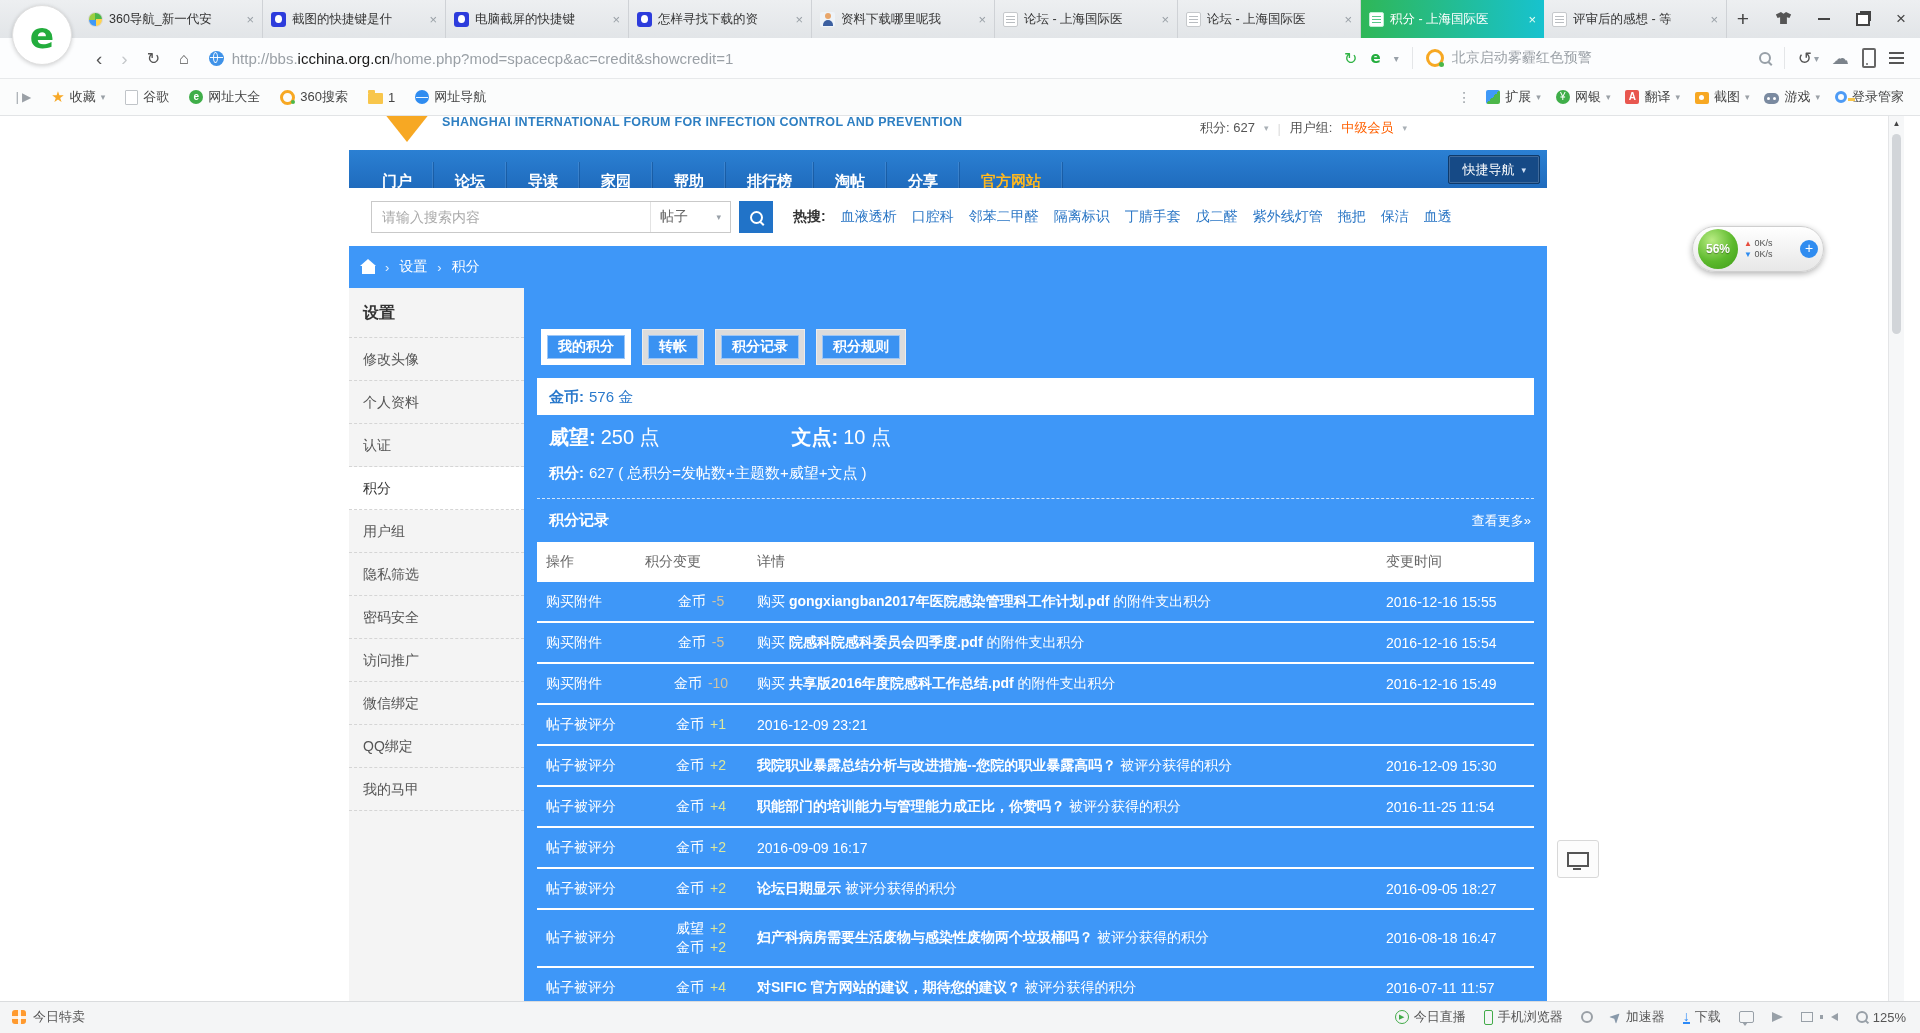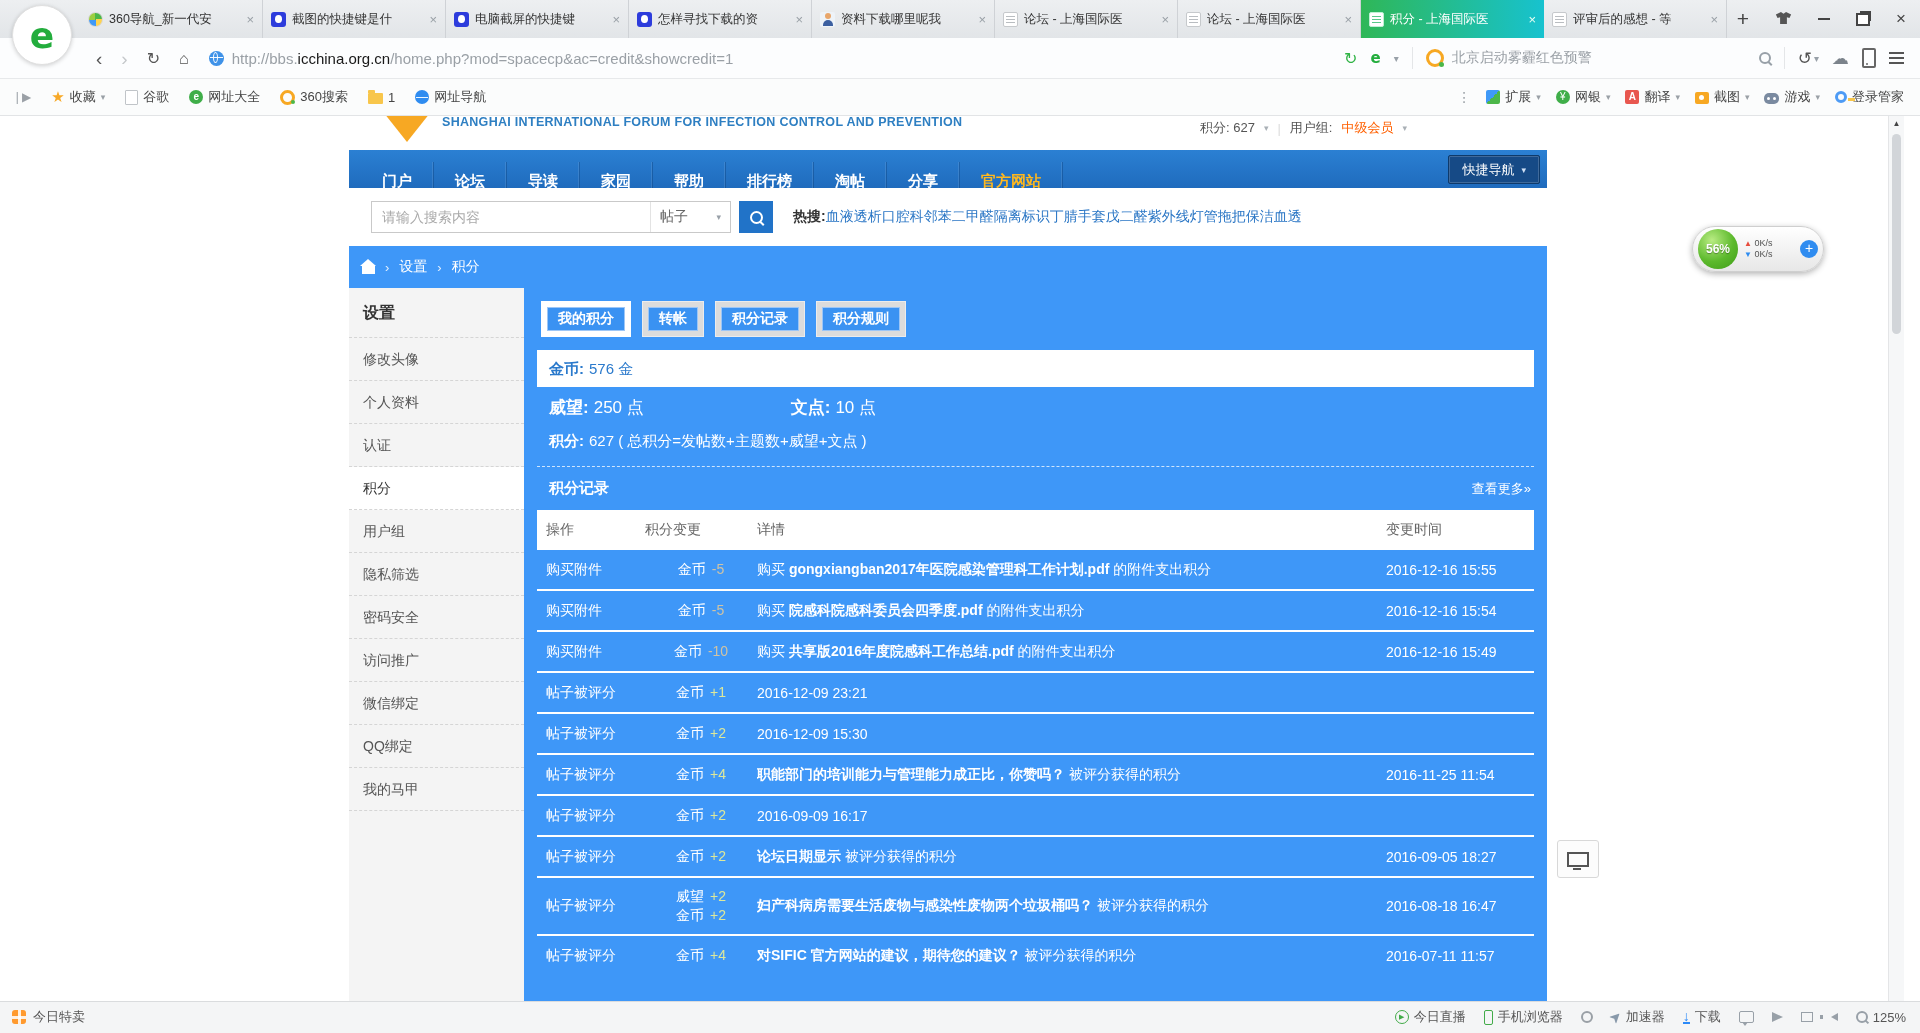--- a/index.html
+++ b/index.html
@@ -109,42 +109,42 @@
 
   .searchrow{position:absolute;left:349px;top:72px;width:1198px;height:58px;background:#fff;display:flex;align-items:center;padding-left:22px;box-sizing:border-box;}
   .sbox{display:flex;height:30px;border:1px solid #c9c9c9;align-items:stretch;}
   .sbox input{width:258px;border:none;outline:none;padding:0 10px;font-size:14px;color:#333;font-family:inherit;}
   .sbox input::placeholder{color:#aaa;}
   .scat{width:80px;display:flex;align-items:center;justify-content:space-between;padding:0 9px;border-left:1px solid #e3e3e3;color:#666;font-size:14px;box-sizing:border-box;}
   .scat .dd4{color:#98a0a8;font-size:9px;}
   .sbtn{width:34px;height:32px;background:#2173c8;margin-left:8px;border:none;display:flex;align-items:center;justify-content:center;}
   .magw{width:9px;height:9px;border:2px solid #fff;border-radius:50%;position:relative;}
   .magw::after{content:'';position:absolute;width:2px;height:5px;background:#fff;right:-2px;bottom:-4px;transform:rotate(-45deg);}
-  .hotzone{margin-left:20px;display:flex;align-items:center;gap:0;font-size:14px;white-space:nowrap;}
+  .hotzone{margin-left:20px;display:flex;align-items:center;gap:15px;font-size:14px;white-space:nowrap;}
   .hotzone .hlabel{font-weight:bold;color:#333;}
   .hotzone a{color:#2a76c5;text-decoration:none;}
 
   .crumb{position:absolute;left:349px;top:130px;width:1198px;height:42px;background:#3e97f8;display:flex;align-items:center;gap:10px;padding-left:13px;box-sizing:border-box;color:#fff;font-size:14px;}
   .homeicon{width:13px;height:8px;background:#fff;position:relative;margin-top:5px;}
   .homeicon::before{content:'';position:absolute;top:-7px;left:-2px;width:0;height:0;border-left:8.5px solid transparent;border-right:8.5px solid transparent;border-bottom:7px solid #fff;}
   .csep{color:rgba(255,255,255,.85);font-size:13px;}
 
   .mainwrap{position:absolute;left:349px;top:172px;width:1198px;height:714px;display:flex;}
   .sidebar{width:175px;background:#f4f4f4;flex:none;}
   .sb-title{font-size:16px;font-weight:bold;color:#333;padding:15px 0 13px 14px;border-bottom:1px dashed #d5d5d5;}
   .sb-item{height:42px;line-height:42px;padding-left:14px;font-size:14px;color:#555;border-bottom:1px dashed #d5d5d5;}
   .sb-item.active{background:#fff;color:#333;}
   .content{flex:1;background:#3e97f8;padding:13px 13px 0 13px;box-sizing:border-box;min-width:0;}
   .ctabs{display:flex;gap:11px;margin-left:4px;}
-  .ctab{background:#dcdcdc;padding:5px;border:1px solid #ececec;}
+  .ctab{background:#dcdcdc;padding:5px;border:1px solid #ececec;margin-top:28px;}
   .ctab.active{background:#fff;border-color:#fff;}
   .ctab span{display:block;background:#3a92f2;border:1px solid #9cc6f7;color:#fff;font-weight:bold;font-size:14px;padding:2px 10px;white-space:nowrap;}
   .goldstrip{margin-top:13px;background:#fff;height:37px;line-height:37px;padding-left:12px;font-size:15px;color:#2b7acc;}
   .goldstrip b{margin-right:5px;}
-  .stats{margin-top:9px;color:#fff;font-size:17px;padding-left:12px;}
+  .stats{margin-top:9px;color:#fff;font-size:20px;padding-left:12px;}
   .stats b{margin-right:5px;}
   .stats .s1{display:inline-block;width:237px;}
   .total{margin-top:13px;color:#fff;font-size:15px;padding-left:12px;}
   .total b{margin-right:5px;}
   .dashsep{margin-top:15px;border-top:1px dashed rgba(255,255,255,.75);height:0;}
   .rechead{margin-top:12px;display:flex;justify-content:space-between;align-items:center;padding:0 3px 0 12px;color:#fff;}
   .rechead .rt{font-weight:bold;font-size:15px;}
   .rechead .more{font-size:13px;color:#fff;text-decoration:none;}
   .ctable{margin-top:12px;}
   .thead{background:#fff;height:38px;display:flex;color:#666;font-size:14px;line-height:38px;}
@@ -521,20 +521,21 @@
                 <div class="chg"><span>金币</span><span class="val pos">+1</span></div>
               </div>
             <div class="cc4">2016-12-09 23:21</div>
           </div>
 
           <div class="trow">
             <div class="cc1">帖子被评分</div>
             <div class="cc2">
                 <div class="chg"><span>金币</span><span class="val pos">+2</span></div>
               </div>
+            <div class="cc3"><span></span><b>我院职业暴露总结分析与改进措施--您院的职业暴露高吗？</b><span> 被评分获得的积分</span></div>
             <div class="cc4">2016-12-09 15:30</div>
           </div>
 
           <div class="trow">
             <div class="cc1">帖子被评分</div>
             <div class="cc2">
                 <div class="chg"><span>金币</span><span class="val pos">+4</span></div>
               </div>
             <div class="cc3"><span></span><b>职能部门的培训能力与管理能力成正比，你赞吗？</b><span> 被评分获得的积分</span></div>
             <div class="cc4">2016-11-25 11:54</div>

